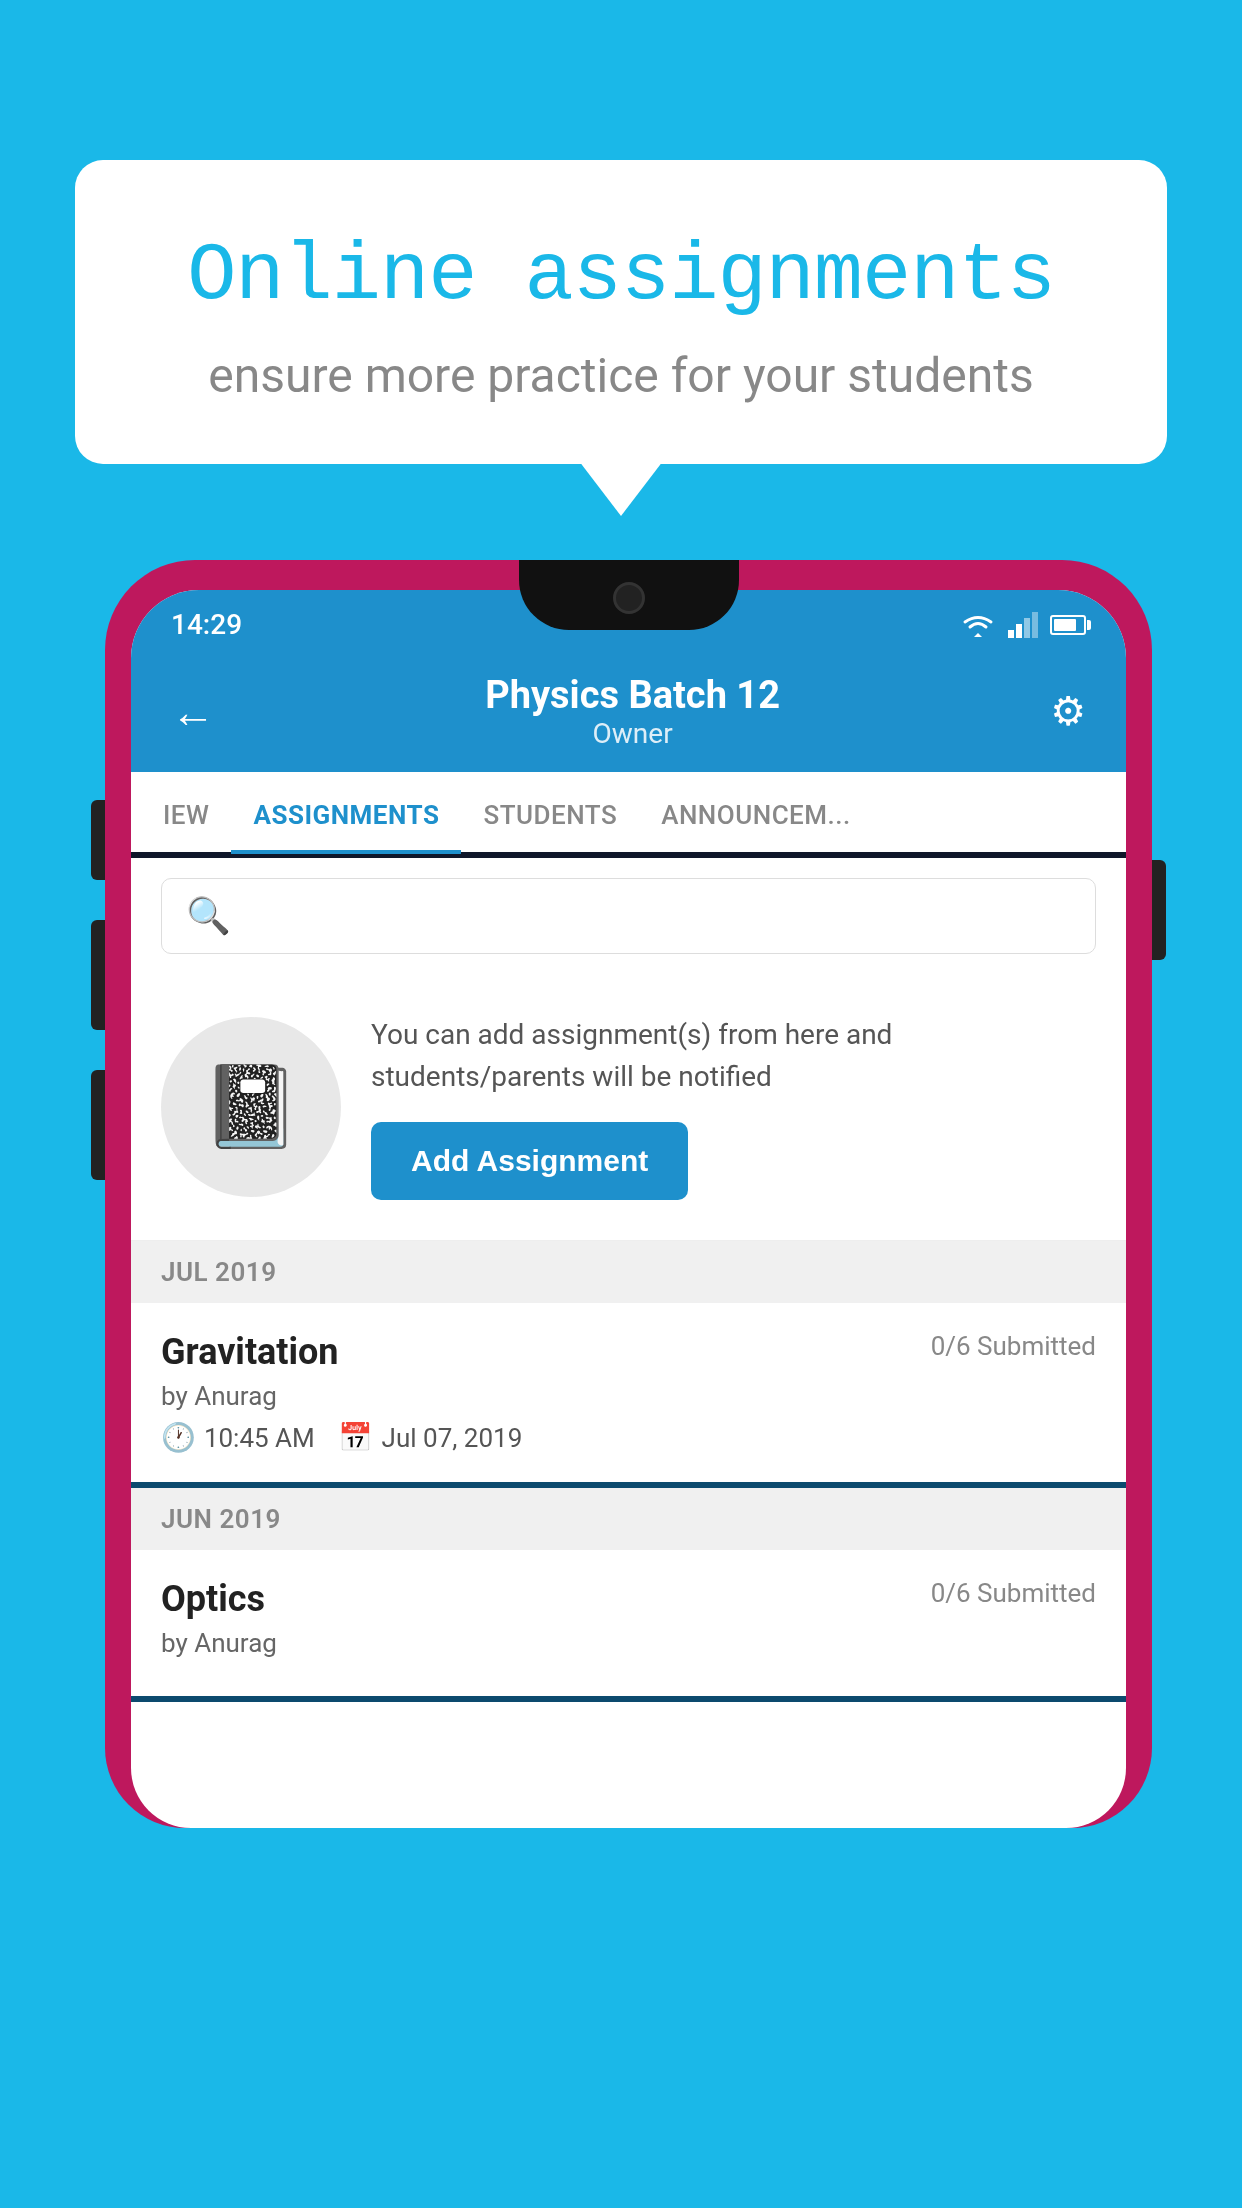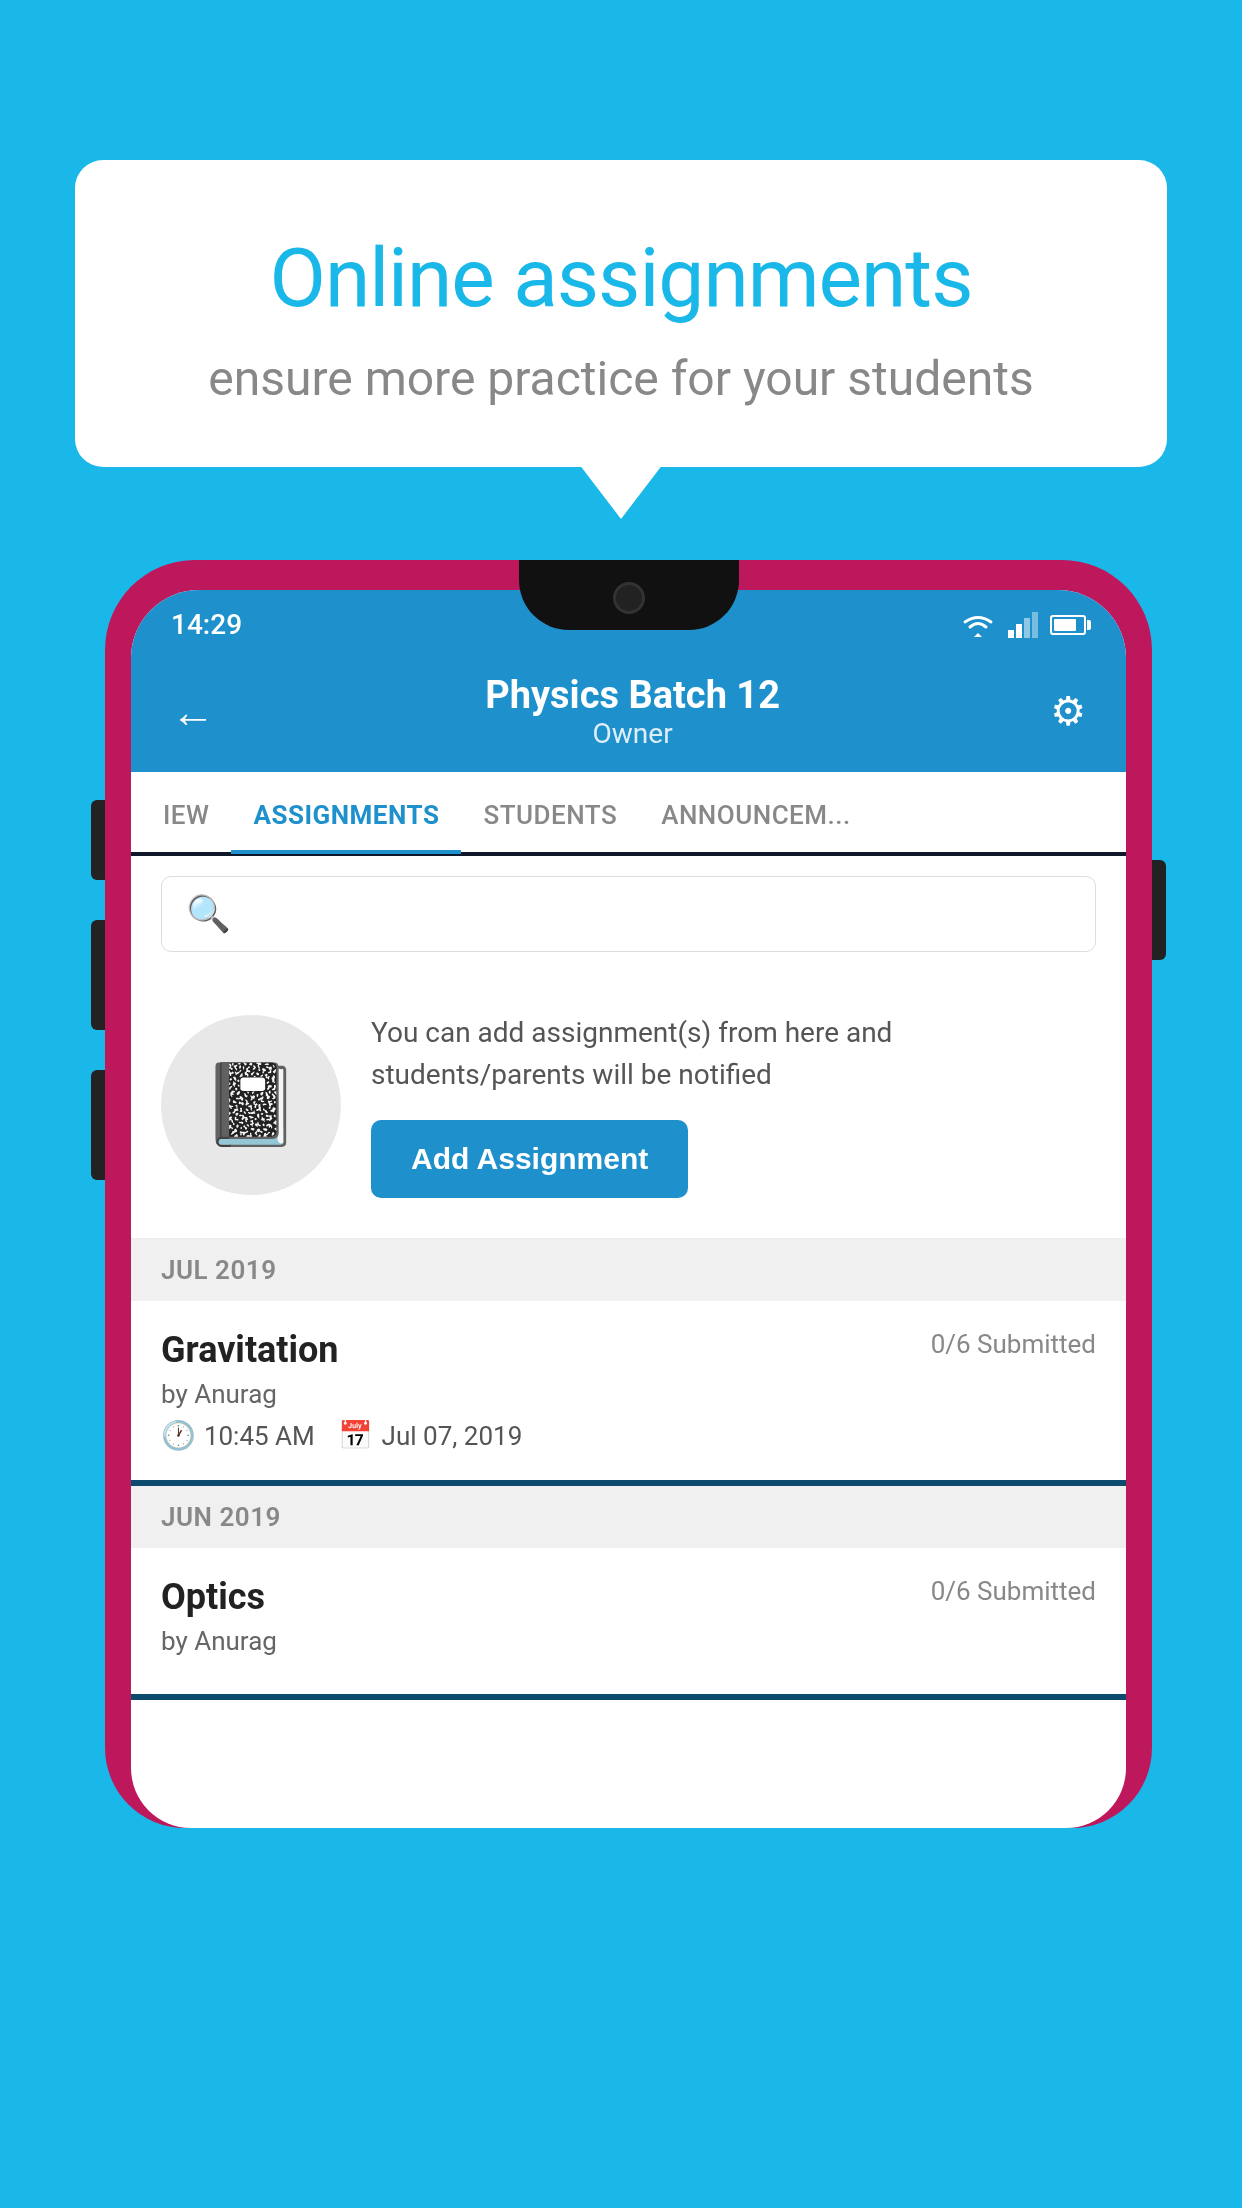--- a/index.html
+++ b/index.html
@@ -41,20 +41,21 @@
       border-right: 42px solid transparent;
       border-top: 55px solid white;
     }
 
     .speech-bubble-title {
       font-size: 82px;
       color: #1ab8e8;
       font-weight: 400;
       margin-bottom: 24px;
       letter-spacing: -1px;
+      font-family: Liberation Mono, monospace;
     }
 
     .speech-bubble-subtitle {
       font-size: 48px;
       color: #888;
       font-weight: 400;
     }
 
     
     .phone-container {
@@ -232,21 +233,21 @@
 
     .header-settings {
       color: white;
       font-size: 40px;
     }
 
     
     .tabs-container {
       background: white;
       display: flex;
-      border-bottom: 4px solid #0f172a;
+      border-bottom: 6px solid #0f172a;
       padding: 0 10px;
     }
 
     .tab-item {
       padding: 28px 22px 22px 22px;
       font-size: 26px;
       color: #888;
       font-weight: 500;
       letter-spacing: 0.5px;
       cursor: pointer;

